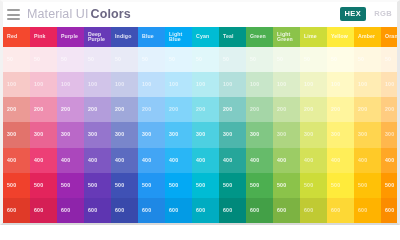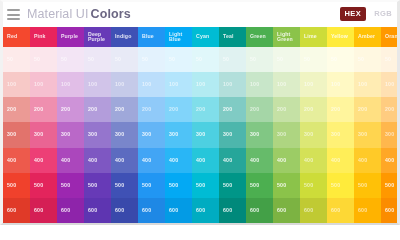--- a/index.html
+++ b/index.html
@@ -88,21 +88,21 @@
     padding: 3px 5px 3px 5px;
     border-radius: 2px;
     line-height: 1;
     white-space: nowrap;
     cursor: pointer;
     background: transparent;
     border: none;
     font-family: "Liberation Sans", sans-serif;
   }
   .fmt.active {
-    background: #7f1d1d;
+    background: #0f766e;
     color: #ffffff;
   }
 
   
   .grid-wrap {
     position: relative;
     height: 196px;
     overflow: hidden;
   }
   .grid {

